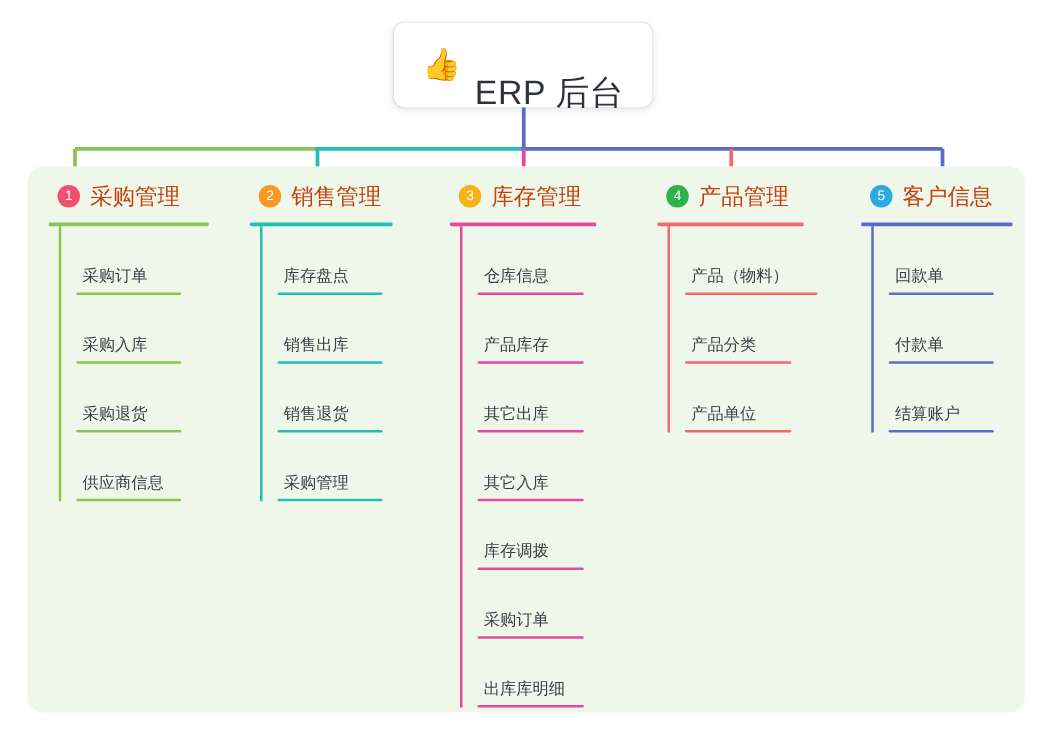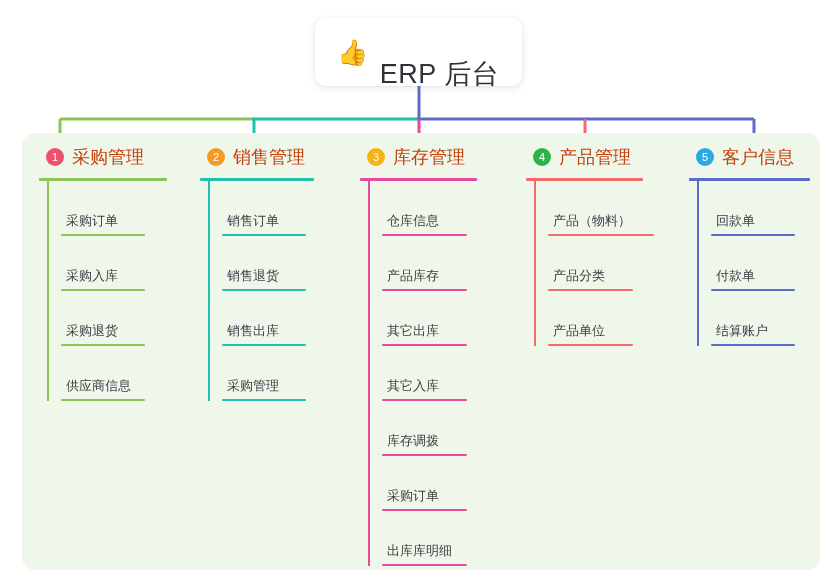--- a/index.html
+++ b/index.html
@@ -213,32 +213,32 @@
     </div>
     <div class="column col-1">
       <div class="col-head">
         <span class="badge" style="background: rgb(247, 154, 36);">2</span>
         <span class="col-head-label">销售管理</span>
       </div>
       <div class="col-rule" style="background: rgb(35, 192, 176);"></div>
       <div class="leaf-list">
         <div class="spine" style="background: rgb(35, 192, 176); height: 220px;"></div>
         <div class="leaf">
-          <div class="leaf-label">销售订单</div>
+          <div class="leaf-label">库存盘点</div>
+          <div class="leaf-rule" style="background: rgb(35, 192, 176);"></div>
+        </div>
+        <div class="leaf">
+          <div class="leaf-label">销售出库</div>
           <div class="leaf-rule" style="background: rgb(35, 192, 176);"></div>
         </div>
         <div class="leaf">
           <div class="leaf-label">销售退货</div>
           <div class="leaf-rule" style="background: rgb(35, 192, 176);"></div>
         </div>
         <div class="leaf">
-          <div class="leaf-label">销售出库</div>
-          <div class="leaf-rule" style="background: rgb(35, 192, 176);"></div>
-        </div>
-        <div class="leaf">
           <div class="leaf-label">采购管理</div>
           <div class="leaf-rule" style="background: rgb(35, 192, 176);"></div>
         </div>
       </div>
     </div>
     <div class="column col-2">
       <div class="col-head">
         <span class="badge" style="background: rgb(245, 179, 22);">3</span>
         <span class="col-head-label">库存管理</span>
       </div>

